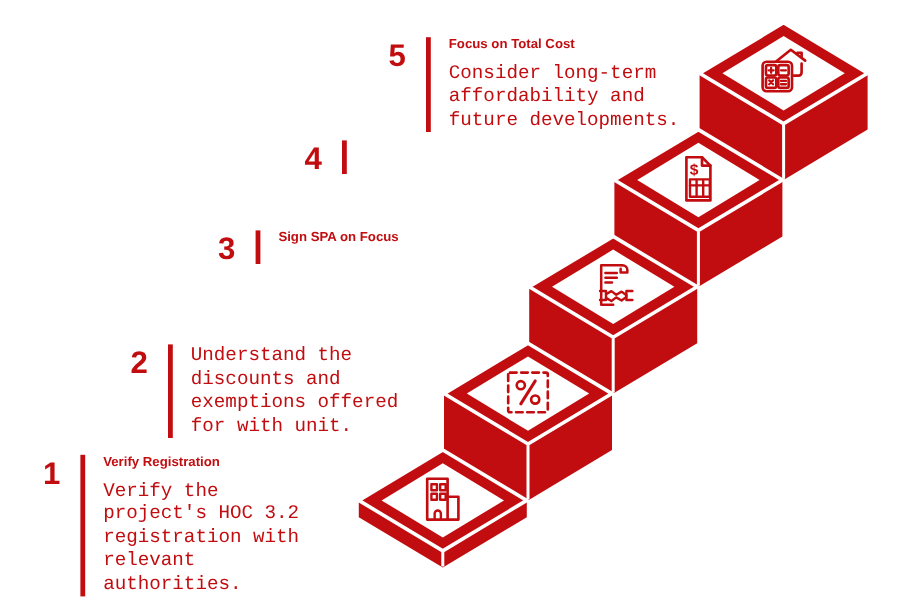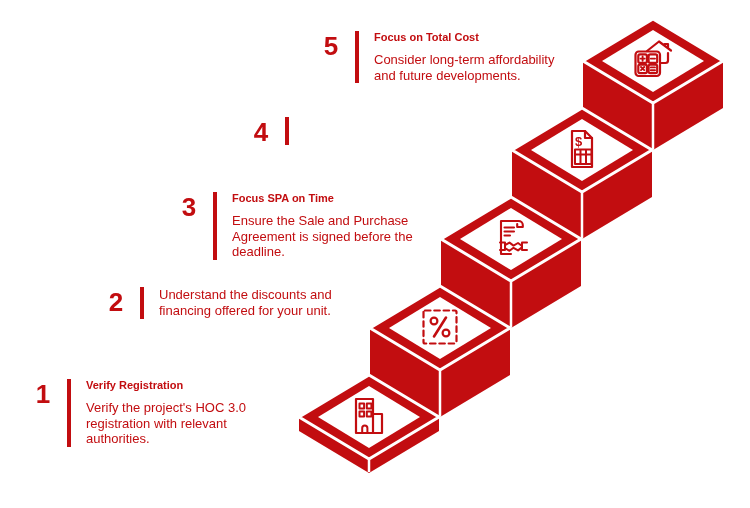--- a/index.html
+++ b/index.html
@@ -16,21 +16,21 @@
     line-height:1;padding-top:2px;margin-right:9px;flex:0 0 auto;
   }
   .step-text .bar{
     width:4px;background:#c20d10;margin-right:15px;flex:0 0 auto;
   }
   .step-text .txt h3{
     margin:0 0 8px 0;font-size:11px;font-weight:bold;line-height:1.15;
     white-space:nowrap;
   }
   .step-text .txt p{
-    margin:0;font-size:13px;line-height:1.22;
+    margin:0;font-size:16px;line-height:1.22;font-family:Liberation Mono, monospace;
   }
 </style>
 </head>
 <body>
 
 <div id="canvas">
 
   <svg class="stairs-svg" width="750" height="508" viewBox="0 0 750 508">
 
     <g>
@@ -126,35 +126,34 @@
 
   <div class="step-text" style="left:246px;top:117px;">
     <div class="num">4</div>
     <div class="bar"></div>
   </div>
 
   <div class="step-text" style="left:174px;top:192px;">
     <div class="num">3</div>
     <div class="bar"></div>
     <div class="txt">
-      <h3>Focus SPA on Time</h3>
-      <p style="max-width:196px">Ensure the Sale and Purchase Agreement is signed before the deadline.</p>
+      <h3>Sign SPA on Focus</h3>
     </div>
   </div>
 
   <div class="step-text" style="left:101px;top:287px;">
     <div class="num">2</div>
     <div class="bar"></div>
     <div class="txt">
-      <p style="max-width:205px">Understand the discounts and financing offered for your unit.</p>
+      <p style="max-width:205px">Understand the discounts and exemptions offered for with unit.</p>
     </div>
   </div>
 
   <div class="step-text" style="left:28px;top:379px;">
     <div class="num">1</div>
     <div class="bar"></div>
     <div class="txt">
       <h3>Verify Registration</h3>
-      <p style="max-width:172px">Verify the project's HOC 3.0 registration with relevant authorities.</p>
+      <p style="max-width:172px">Verify the project's HOC 3.2 registration with relevant authorities.</p>
     </div>
   </div>
 
 </div>
 
 </body></html>

